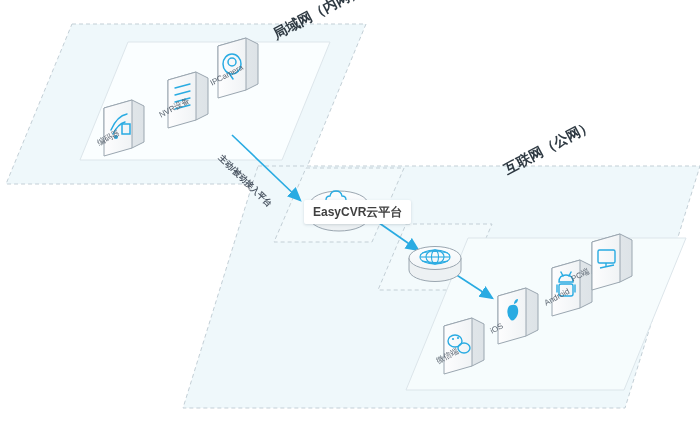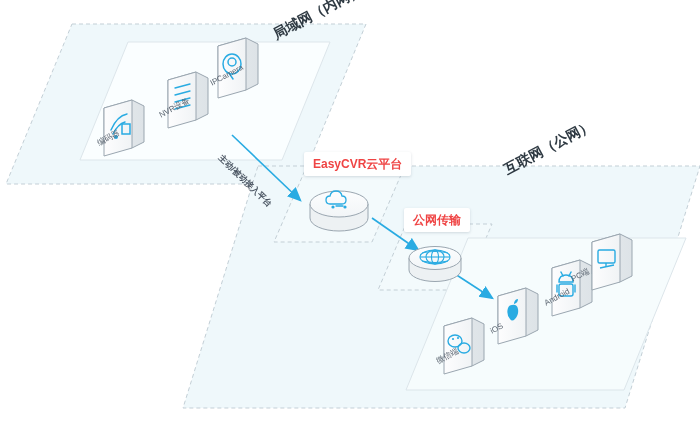--- a/index.html
+++ b/index.html
@@ -4,24 +4,24 @@
 <style>
   html,body{margin:0;padding:0;background:#ffffff;}
   body{width:700px;height:428px;position:relative;overflow:hidden;
        font-family:"Liberation Sans","DejaVu Sans",sans-serif;}
 
   #stage{position:absolute;left:0;top:0;width:700px;height:428px;}
 
   svg.layer{position:absolute;left:0;top:0;width:700px;height:428px;overflow:visible;}
 
   
-  .chip{position:absolute;background:#ffffff;color:#ef4444;
+  .chip{position:absolute;background:#ffffff;color:#404040;
         font-size:11px;line-height:1;white-space:nowrap;
         padding:6px 9px;border-radius:2px;
-        box-shadow:0 1px 3px rgba(80,100,120,.22);}
+        box-shadow:0 1px 3px rgba(80,100,120,.22);margin-top:48px;}
   .chip.big{font-size:12px;font-weight:600;}
 
   
   .isolabel{position:absolute;white-space:nowrap;color:#5a6470;
             font-size:8px;line-height:1;
             transform-origin:0 50%;}
   .isolabel.dark{color:#4a5562;font-weight:600;}
   .zone-title{position:absolute;white-space:nowrap;color:#2e3942;
               font-size:14px;font-weight:700;line-height:1;
               transform-origin:0 50%;}
@@ -179,21 +179,20 @@
       <g stroke="#29ABE2" stroke-width="1.4" fill="none" stroke-linejoin="round">
         <rect x="598" y="250" width="17" height="13" rx="1.5"></rect>
         <line x1="600" y1="268" x2="614" y2="265"></line>
         <line x1="606" y1="263" x2="606" y2="267"></line>
       </g>
     </g>
   </svg>
 
   <div class="chip big" style="left:304px;top:152px;">EasyCVR云平台</div>
 
-  <div class="chip big" style="left:404px;top:208px;">公网传输</div>
 
   <div class="zone-title" style="left:274px;top:28px;transform:rotate(-28deg);">局域网（内网）</div>
 
   <div class="zone-title" style="left:505px;top:163px;transform:rotate(-28deg);">互联网（公网）</div>
 
   <div class="isolabel" style="left:211px;top:80px;transform:rotate(-28deg);">IPCamera</div>
 
   <div class="isolabel" style="left:160px;top:112px;transform:rotate(-28deg);">NVR设备</div>
 
   <div class="isolabel" style="left:98px;top:140px;transform:rotate(-28deg);">编码器</div>

